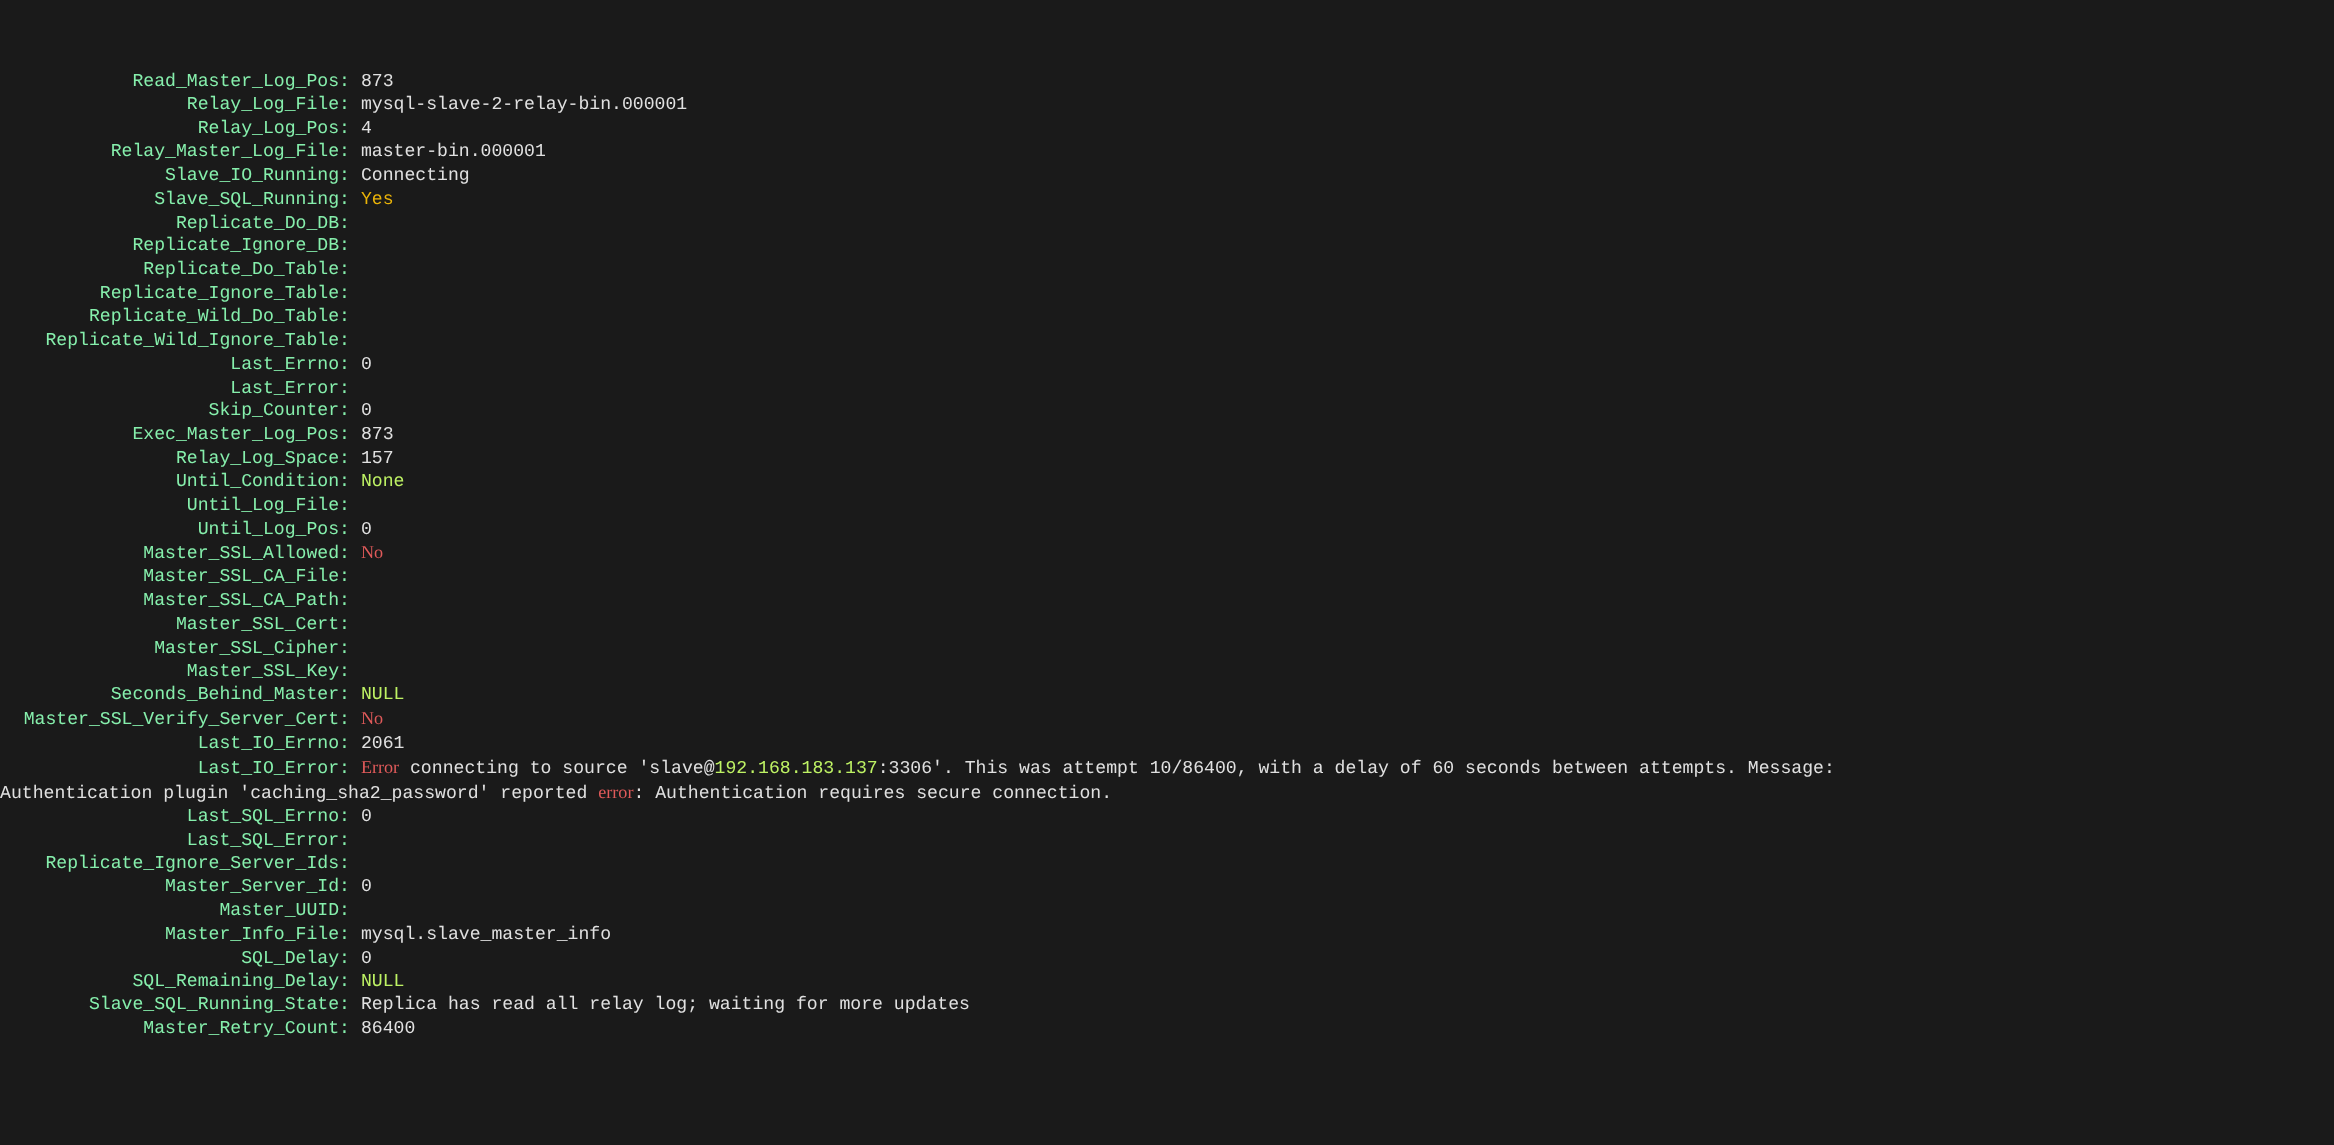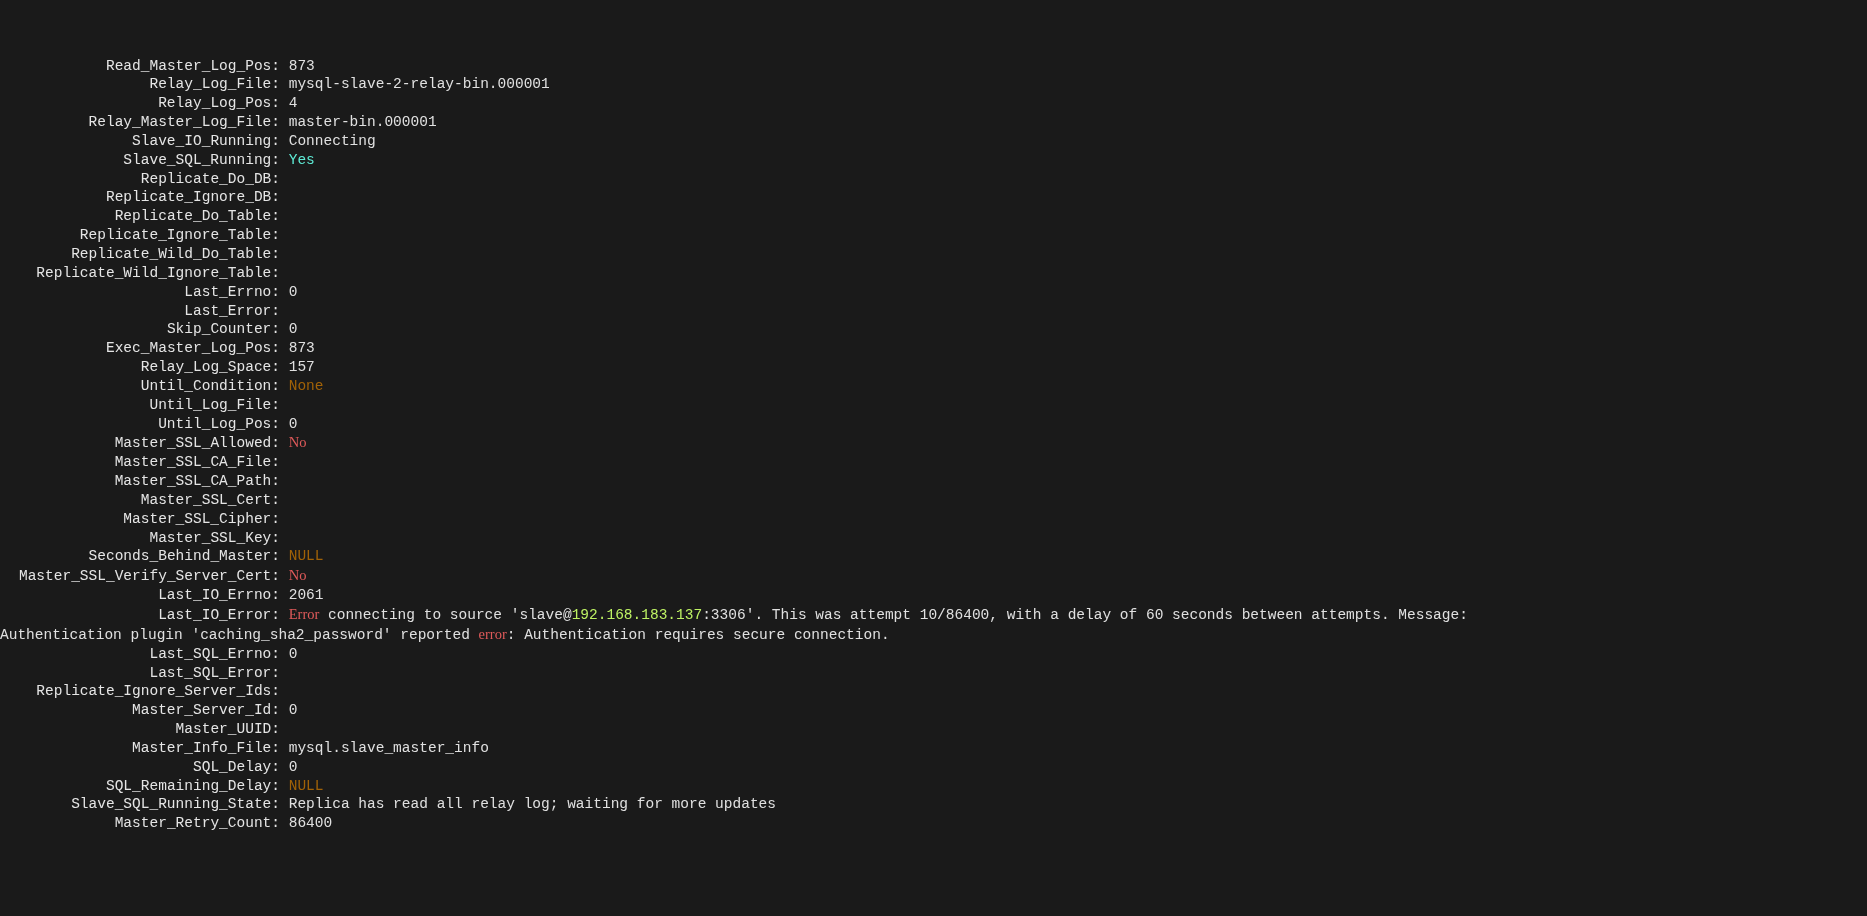--- a/index.html
+++ b/index.html
@@ -13,24 +13,24 @@
     white-space: pre;
     overflow-x: auto;
   }
   .line {
     display: block;
   }
   .label {
     display: inline-block;
     width: 280px;
     text-align: right;
-    color: #e5e5e5;
+    color: #86efac;
   }
-  .green { color: #5eead4; margin-top: 40px; }
-  .magenta { color: #a16207; }
+  .green { color: #eab308; margin-top: 40px; }
+  .magenta { color: #bef264; }
   .purple { color: #bef264; }
   .red { color: #e05a5a; font-family: Liberation Serif, serif; }
 </style>
 </head>
 <body>
 
 
 <div id="terminal"><div class="line"><span class="label">Read_Master_Log_Pos:</span><span> </span><span>873</span></div><div class="line"><span class="label">Relay_Log_File:</span><span> </span><span>mysql-slave-2-relay-bin.000001</span></div><div class="line"><span class="label">Relay_Log_Pos:</span><span> </span><span>4</span></div><div class="line"><span class="label">Relay_Master_Log_File:</span><span> </span><span>master-bin.000001</span></div><div class="line"><span class="label">Slave_IO_Running:</span><span> </span><span>Connecting</span></div><div class="line"><span class="label">Slave_SQL_Running:</span><span> </span><span class="green">Yes</span></div><div class="line"><span class="label">Replicate_Do_DB:</span><span> </span><span></span></div><div class="line"><span class="label">Replicate_Ignore_DB:</span><span> </span><span></span></div><div class="line"><span class="label">Replicate_Do_Table:</span><span> </span><span></span></div><div class="line"><span class="label">Replicate_Ignore_Table:</span><span> </span><span></span></div><div class="line"><span class="label">Replicate_Wild_Do_Table:</span><span> </span><span></span></div><div class="line"><span class="label">Replicate_Wild_Ignore_Table:</span><span> </span><span></span></div><div class="line"><span class="label">Last_Errno:</span><span> </span><span>0</span></div><div class="line"><span class="label">Last_Error:</span><span> </span><span></span></div><div class="line"><span class="label">Skip_Counter:</span><span> </span><span>0</span></div><div class="line"><span class="label">Exec_Master_Log_Pos:</span><span> </span><span>873</span></div><div class="line"><span class="label">Relay_Log_Space:</span><span> </span><span>157</span></div><div class="line"><span class="label">Until_Condition:</span><span> </span><span class="magenta">None</span></div><div class="line"><span class="label">Until_Log_File:</span><span> </span><span></span></div><div class="line"><span class="label">Until_Log_Pos:</span><span> </span><span>0</span></div><div class="line"><span class="label">Master_SSL_Allowed:</span><span> </span><span class="red">No</span></div><div class="line"><span class="label">Master_SSL_CA_File:</span><span> </span><span></span></div><div class="line"><span class="label">Master_SSL_CA_Path:</span><span> </span><span></span></div><div class="line"><span class="label">Master_SSL_Cert:</span><span> </span><span></span></div><div class="line"><span class="label">Master_SSL_Cipher:</span><span> </span><span></span></div><div class="line"><span class="label">Master_SSL_Key:</span><span> </span><span></span></div><div class="line"><span class="label">Seconds_Behind_Master:</span><span> </span><span class="magenta">NULL</span></div><div class="line"><span class="label">Master_SSL_Verify_Server_Cert:</span><span> </span><span class="red">No</span></div><div class="line"><span class="label">Last_IO_Errno:</span><span> </span><span>2061</span></div><div class="line"><span class="label">Last_IO_Error:</span><span> </span><span class="red">Error</span><span> connecting to source 'slave@</span><span class="purple">192.168.183.137</span><span>:3306'. This was attempt 10/86400, with a delay of 60 seconds between attempts. Message:</span></div><div class="line"><span>Authentication plugin 'caching_sha2_password' reported </span><span class="red">error</span><span>: Authentication requires secure connection.</span></div><div class="line"><span class="label">Last_SQL_Errno:</span><span> </span><span>0</span></div><div class="line"><span class="label">Last_SQL_Error:</span><span> </span><span></span></div><div class="line"><span class="label">Replicate_Ignore_Server_Ids:</span><span> </span><span></span></div><div class="line"><span class="label">Master_Server_Id:</span><span> </span><span>0</span></div><div class="line"><span class="label">Master_UUID:</span><span> </span><span></span></div><div class="line"><span class="label">Master_Info_File:</span><span> </span><span>mysql.slave_master_info</span></div><div class="line"><span class="label">SQL_Delay:</span><span> </span><span>0</span></div><div class="line"><span class="label">SQL_Remaining_Delay:</span><span> </span><span class="magenta">NULL</span></div><div class="line"><span class="label">Slave_SQL_Running_State:</span><span> </span><span>Replica has read all relay log; waiting for more updates</span></div><div class="line"><span class="label">Master_Retry_Count:</span><span> </span><span>86400</span></div></div>
 
 

